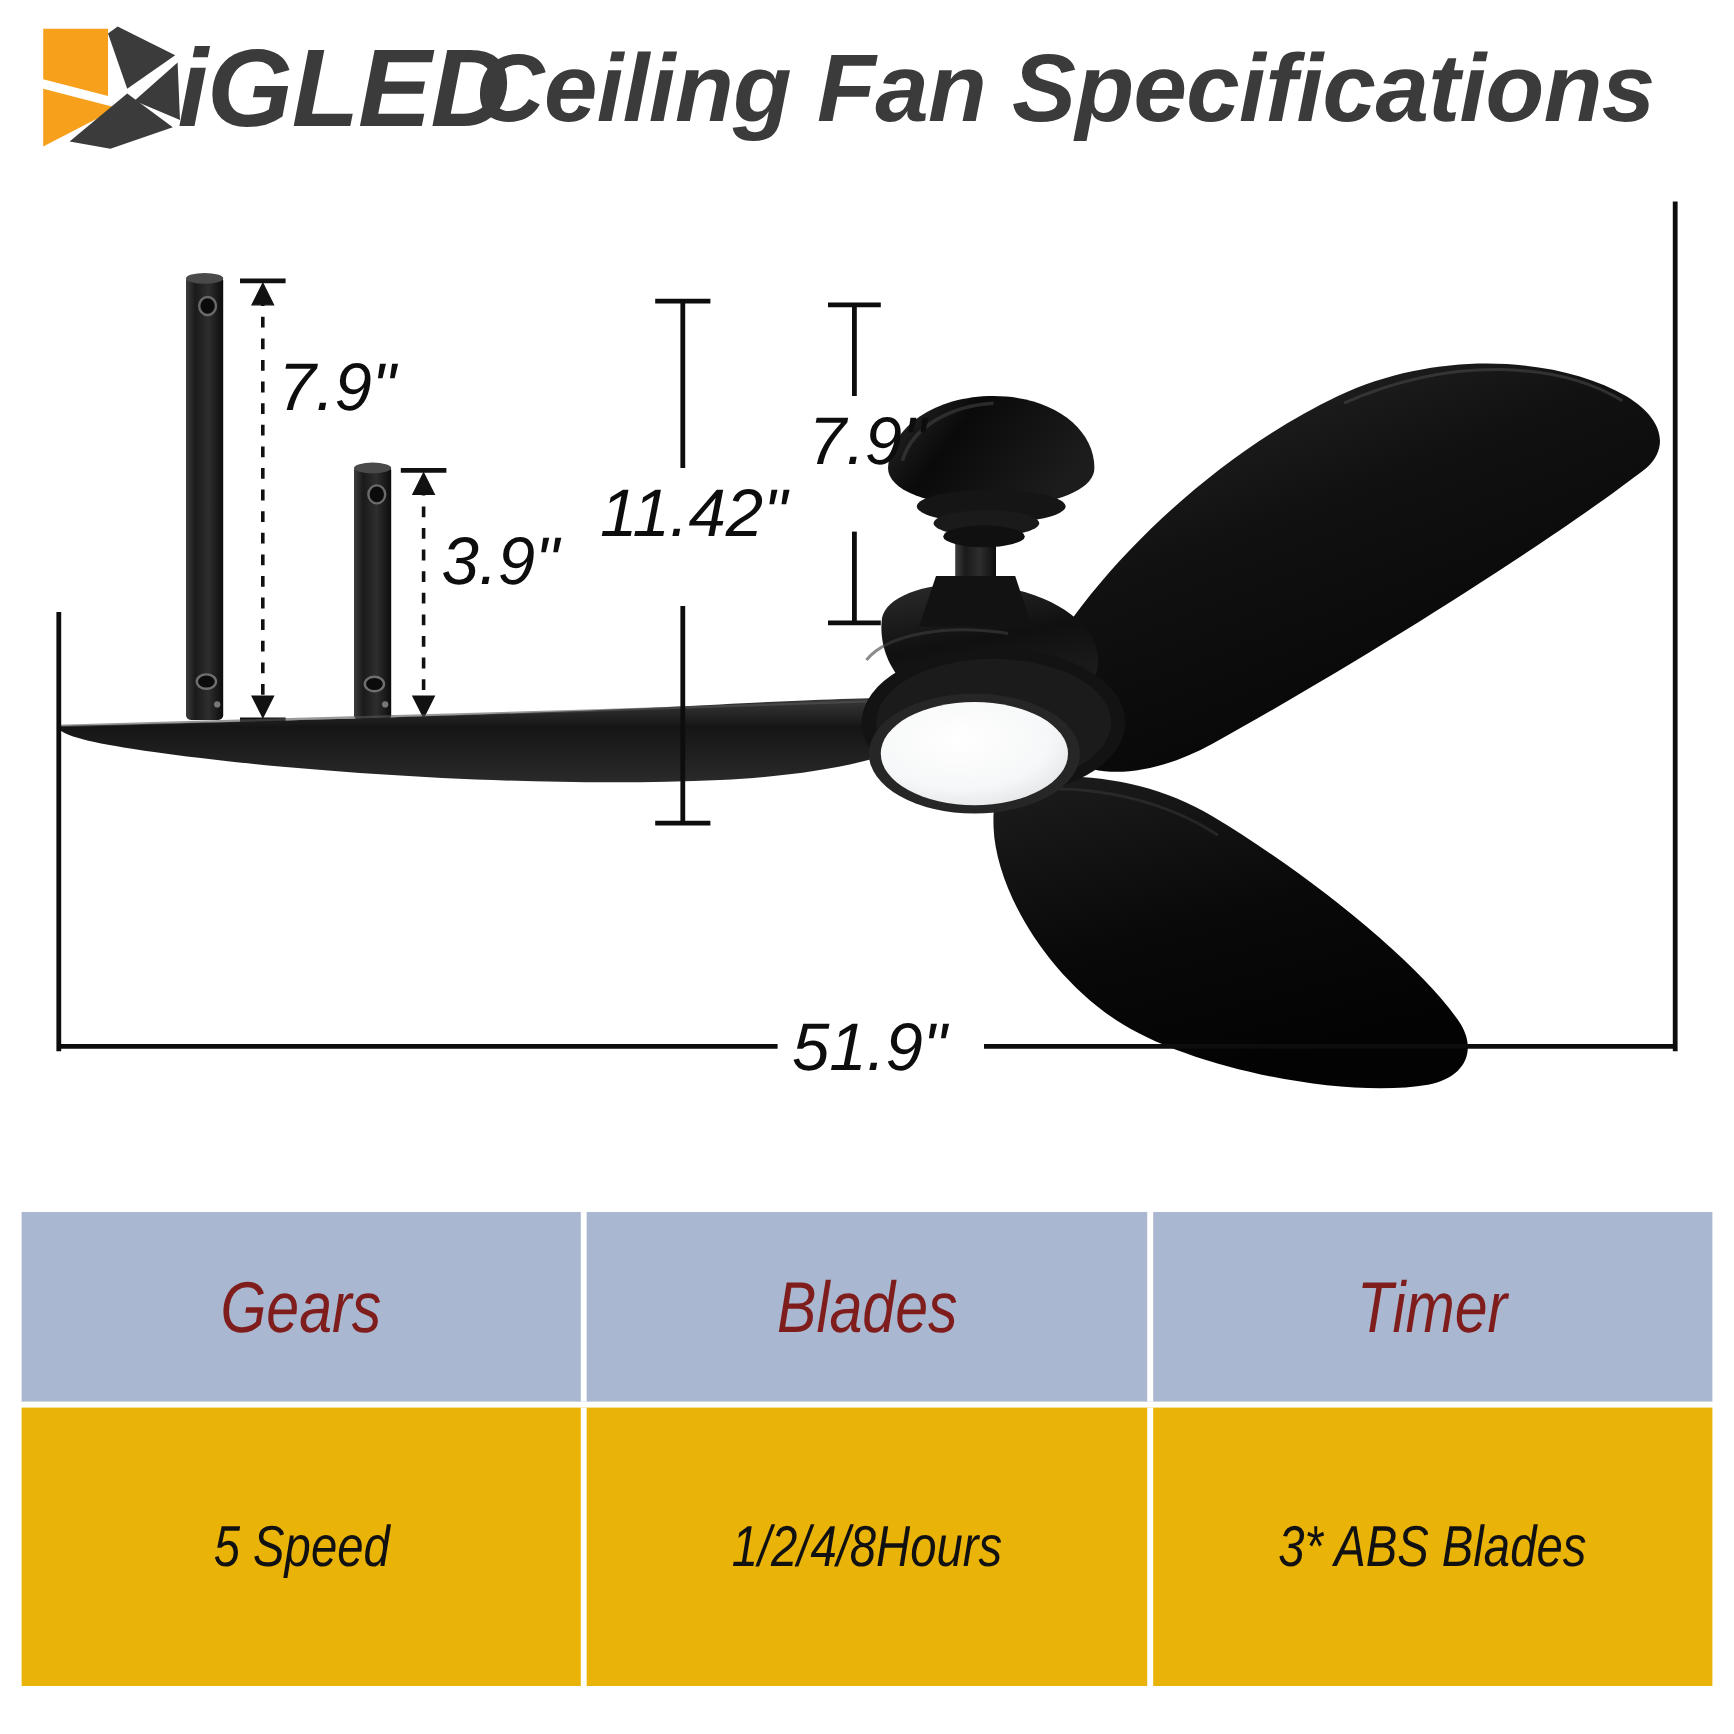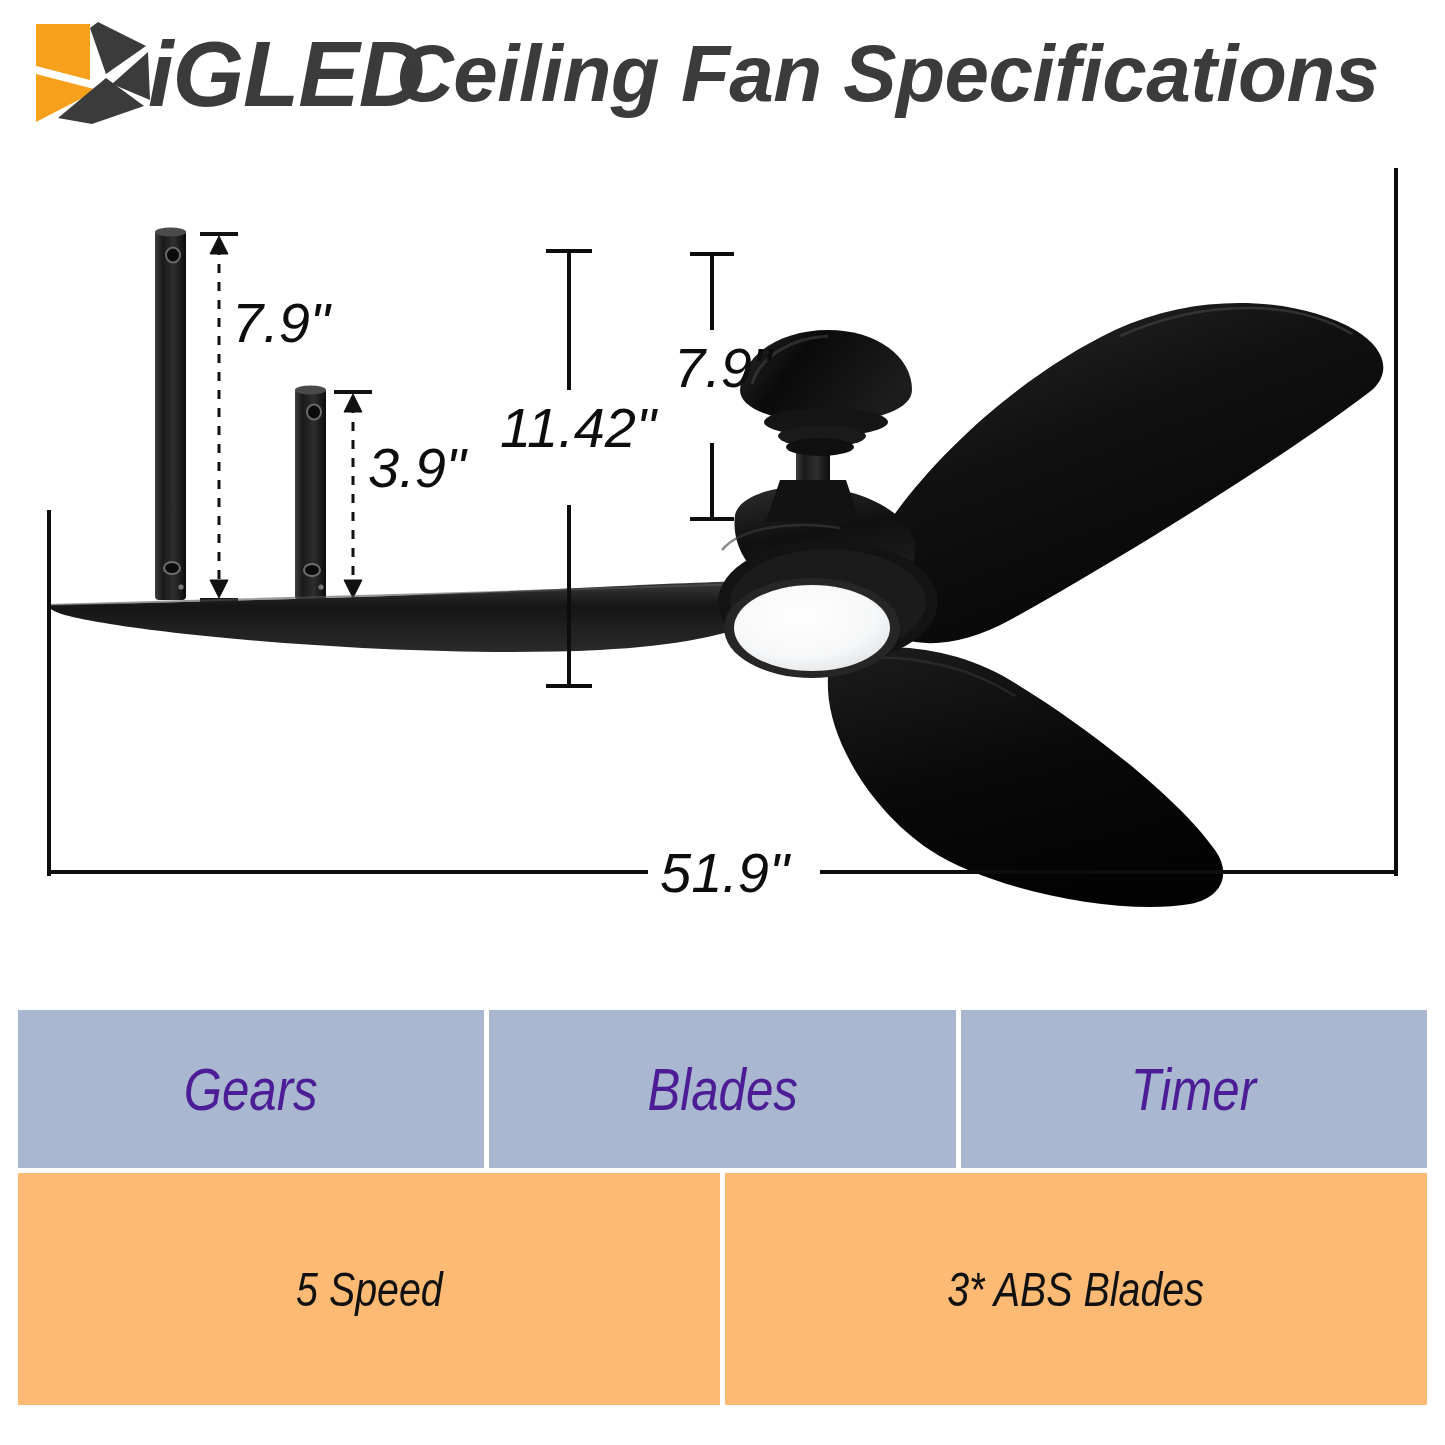--- a/index.html
+++ b/index.html
@@ -107,27 +107,27 @@
   }
   .spec-cell {
     flex: 1 1 0;
     display: flex;
     align-items: center;
     justify-content: center;
     box-sizing: border-box;
   }
   .spec-row.head .spec-cell {
     background: #a9b8d0;
-    color: #4c1d95;
+    color: #7f1d1d;
     font-size: 60px;
     border-right: 5px solid #ffffff;
   }
   .spec-row.head .spec-cell:last-child { border-right: none; }
   .spec-row.body .spec-cell {
-    background: #fdba74;
+    background: #eab308;
     color: #111111;
     font-size: 48px;
     border-right: 5px solid #ffffff;
   }
   .spec-row.body .spec-cell:last-child { border-right: none; }
   .spec-cell span {
     display: inline-block;
     transform: scaleX(0.82);
     transform-origin: center;
     white-space: nowrap;
@@ -341,18 +341,21 @@
       <div class="spec-cell">
         <span>Timer</span>
       </div>
     </div>
 
     <div class="spec-row body">
       <div class="spec-cell">
         <span>5 Speed</span>
       </div>
       <div class="spec-cell">
+        <span>1/2/4/8Hours</span>
+      </div>
+      <div class="spec-cell">
         <span>3* ABS Blades</span>
       </div>
     </div>
   </div>
 
 </div>
 
 </body></html>

